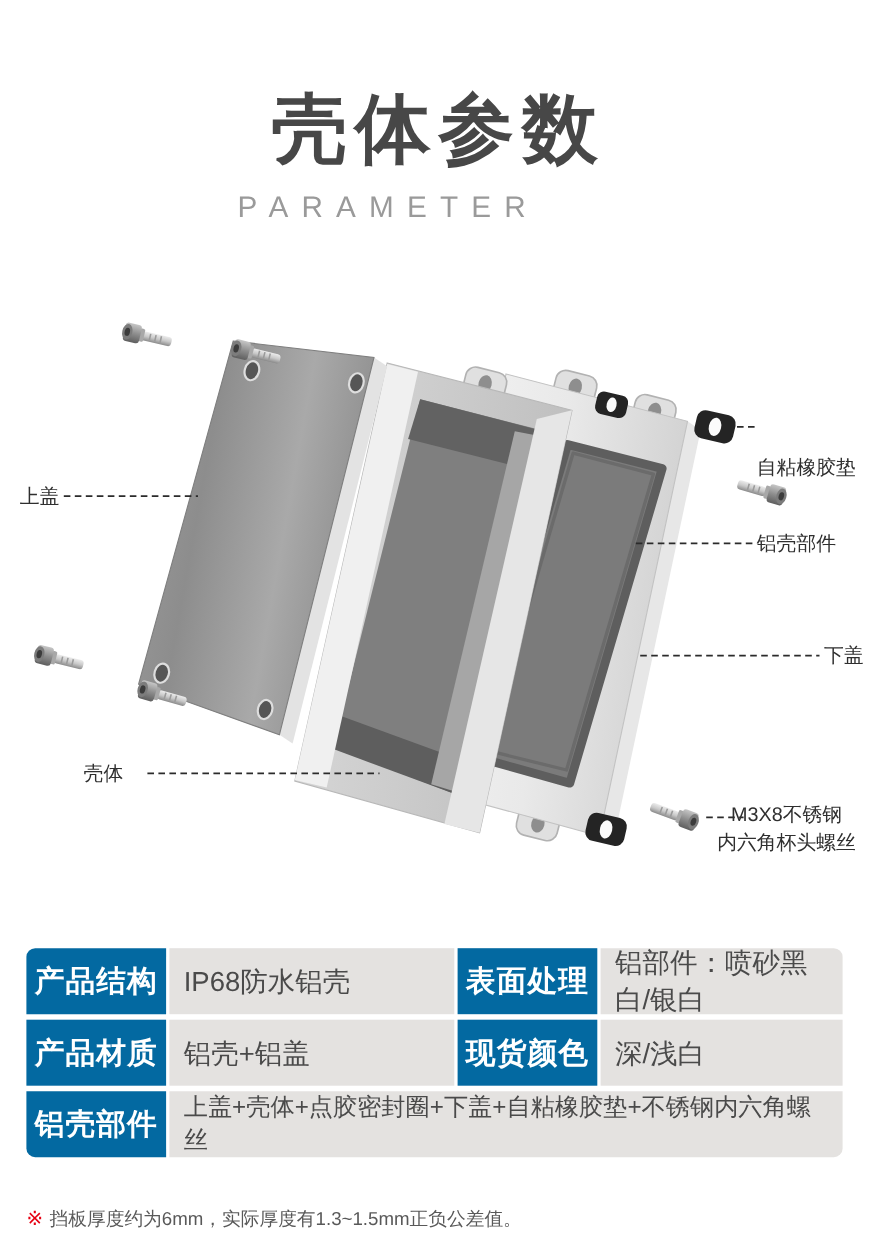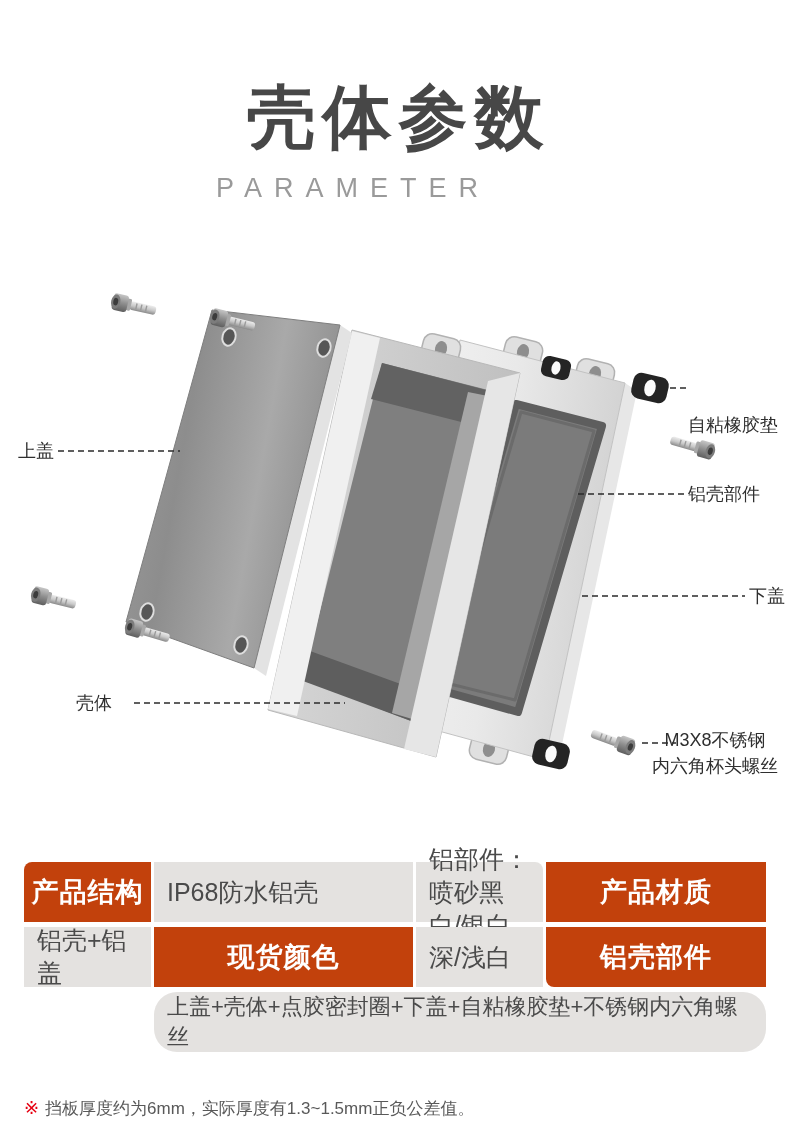--- a/index.html
+++ b/index.html
@@ -15,28 +15,28 @@
   .callout-label{position:absolute;font-size:18px;color:#2f2f2f;white-space:nowrap;line-height:20px;}
   .lbl-top-cover{left:18px;top:441px;}
   .lbl-shell{left:76px;top:693px;}
   .lbl-rubber-pad{left:688px;top:377px;margin-top:38px;}
   .lbl-seal-ring{left:688px;top:484px;}
   .lbl-bottom-cover{left:749px;top:586px;}
   .lbl-screw{right:12px;top:727px;text-align:center;line-height:26px;}
   
   .spec-table{position:absolute;left:24px;top:862px;width:742px;display:grid;
               grid-template-columns:127px 259px 127px 220px;grid-auto-rows:60px;gap:5px 3px;}
-  .spec-table .th{background:#c2410c;color:#ffffff;font-weight:bold;font-size:27px;
+  .spec-table .th{background:#0369a1;color:#ffffff;font-weight:bold;font-size:27px;
                   display:flex;align-items:center;justify-content:center;letter-spacing:1px;}
   .spec-table .td{background:#e4e2e0;color:#4a4a4a;font-size:25px;
                   display:flex;align-items:center;padding:0 13px;}
   .spec-table .td.small{font-size:22px;letter-spacing:0;}
   .span3{grid-column:2 / 5;}
   .r-tl{border-top-left-radius:8px;} .r-tr{border-top-right-radius:8px;}
-  .r-bl{border-bottom-left-radius:8px;} .r-br{border-bottom-right-radius:8px;border-radius:23px;}
+  .r-bl{border-bottom-left-radius:8px;} .r-br{border-bottom-right-radius:8px;}
   
   .footnote{position:absolute;left:24px;top:1097px;font-size:17px;color:#595959;}
   .fn-mark{color:#e60012;margin-right:6px;font-size:18px;}
 </style>
 </head>
 <body>
 
 <div id="page">
 
   <div class="title">壳体参数</div>
@@ -163,20 +163,21 @@
   <div class="callout-label lbl-seal-ring">铝壳部件</div>
   <div class="callout-label lbl-bottom-cover">下盖</div>
   <div class="callout-label lbl-screw">
     <div>M3X8不锈钢</div>
     <div>内六角杯头螺丝</div>
   </div>
 
   <div class="spec-table">
     <div class="th r-tl">产品结构</div>
     <div class="td">IP68防水铝壳</div>
+    <div class="th">表面处理</div>
     <div class="td r-tr">铝部件：喷砂黑白/银白</div>
 
     <div class="th">产品材质</div>
     <div class="td">铝壳+铝盖</div>
     <div class="th">现货颜色</div>
     <div class="td">深/浅白</div>
 
     <div class="th r-bl">铝壳部件</div>
     <div class="td small span3 r-br">上盖+壳体+点胶密封圈+下盖+自粘橡胶垫+不锈钢内六角螺丝</div>
   </div>

